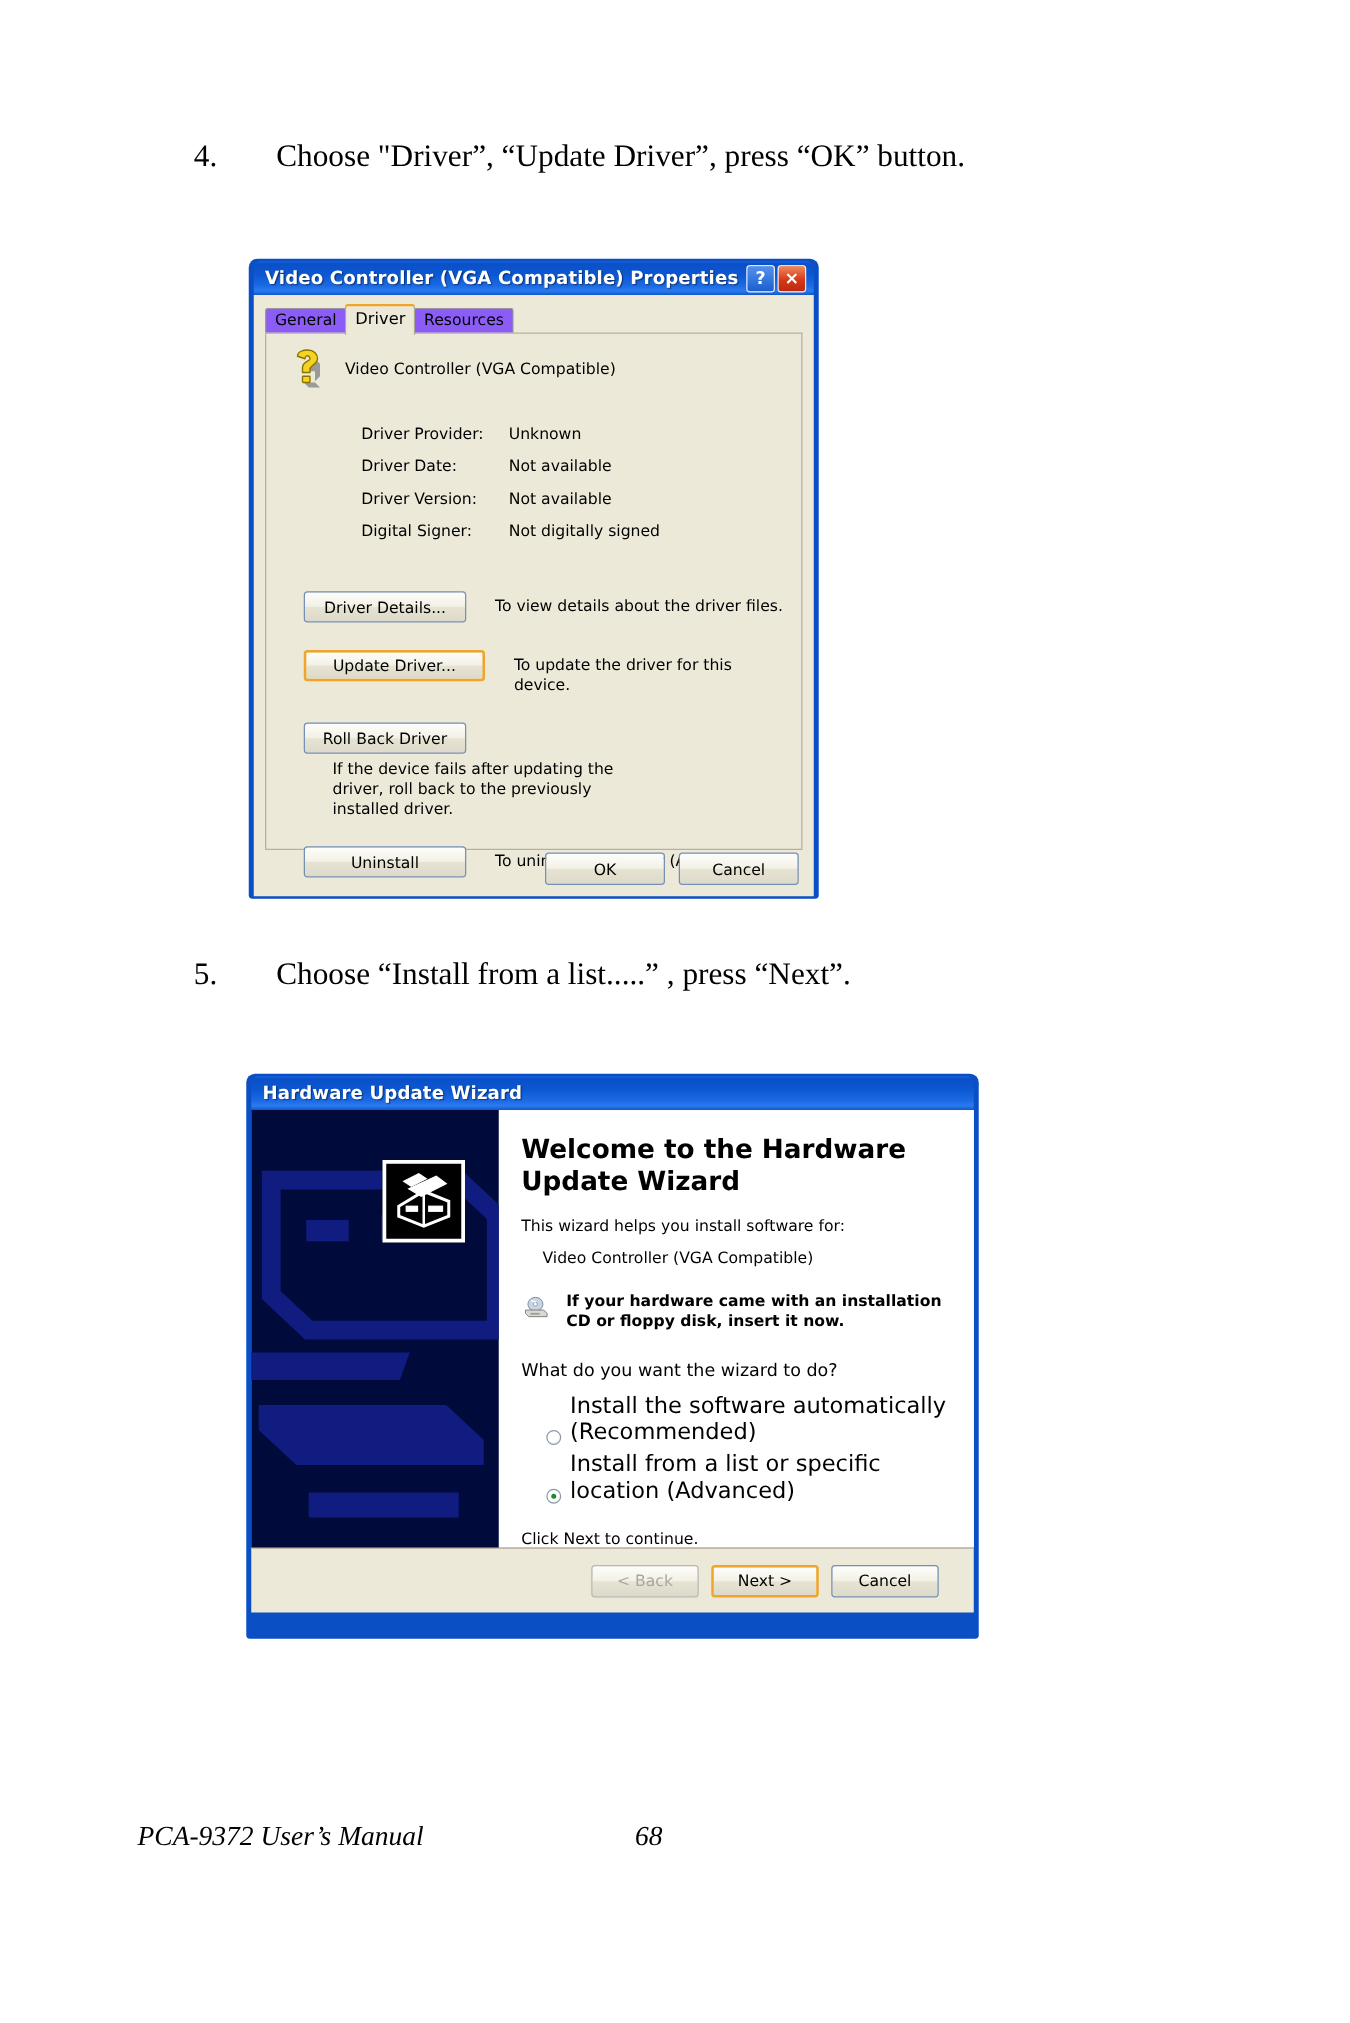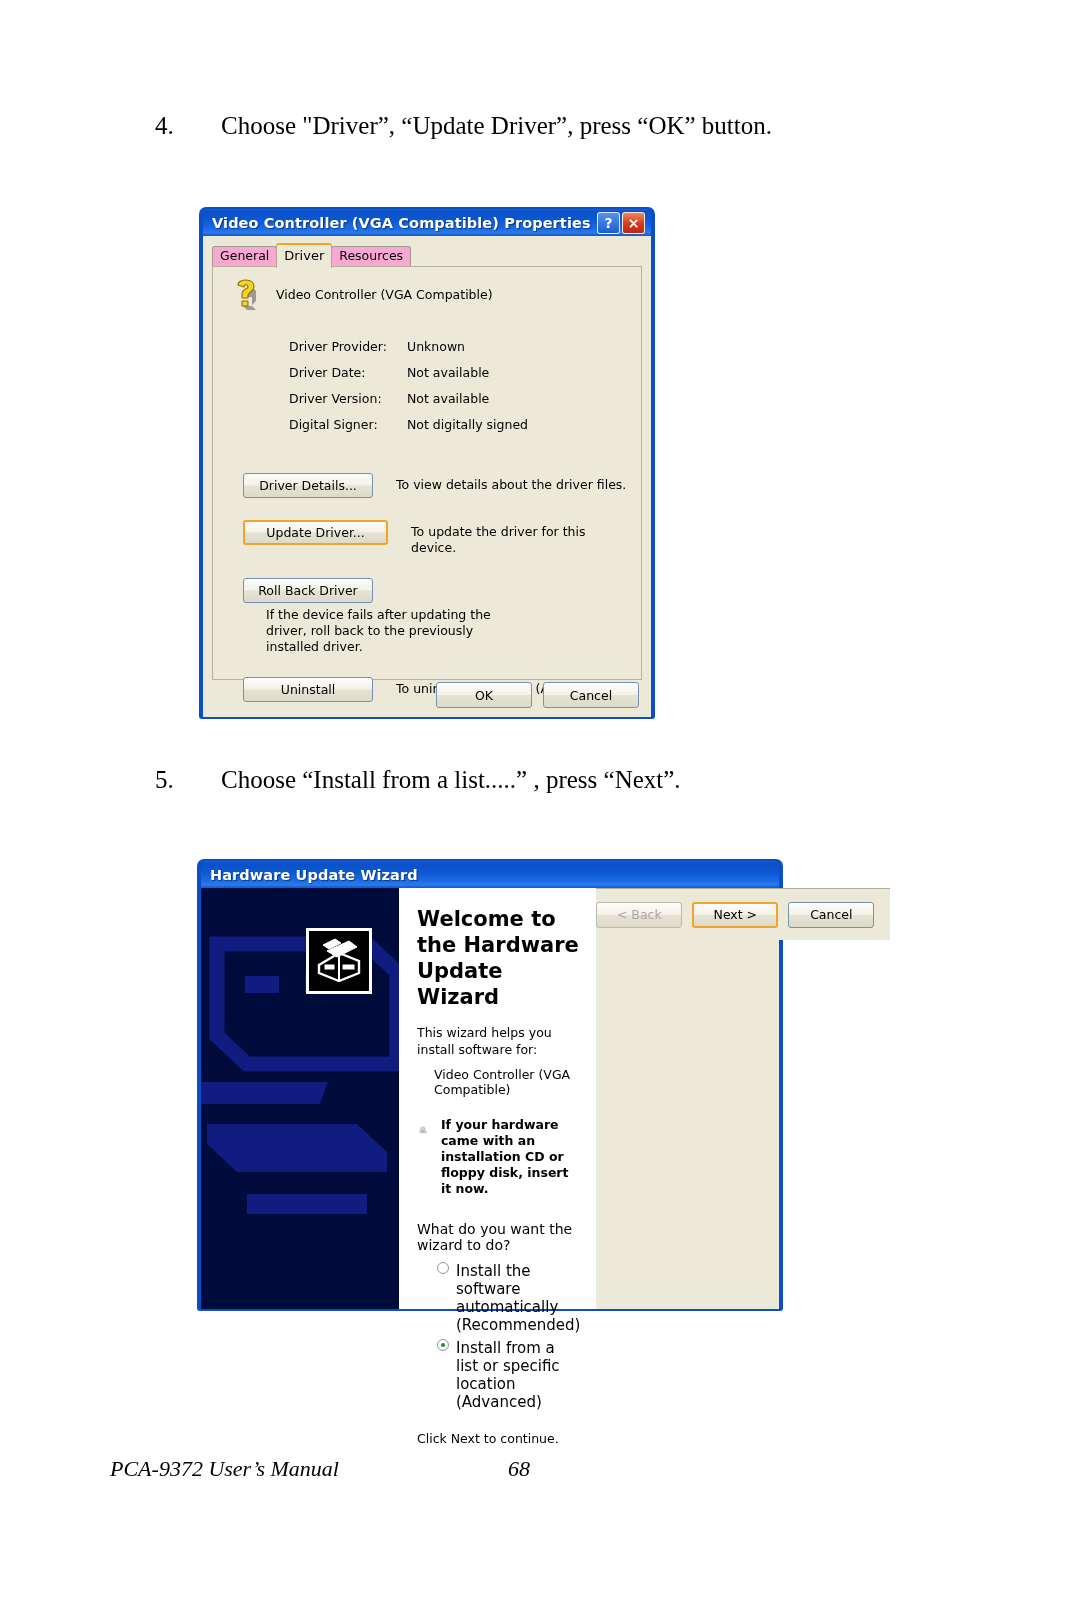--- a/index.html
+++ b/index.html
@@ -84,21 +84,21 @@
     box-sizing: border-box;
     padding: 8px 9px 0 9px;
   }
 
   .tabstrip { display: flex; align-items: flex-end; height: 22px; position: relative; z-index: 3; }
   .tab {
     font-size: 12.5px;
     color: #000;
     font-family: "DejaVu Sans", sans-serif;
     padding: 2px 7px 3px 7px;
-    background: #f9a8d4;
+    background: #8b5cf6;
     border: 1px solid #9a9a8a;
     border-bottom: none;
     border-radius: 3px 3px 0 0;
     margin-right: -1px;
     line-height: 14px;
   }
   .tab.active {
     background: #ece9d8;
     border-color: #ada990;
     border-top: 2px solid #f0a52a;
@@ -157,24 +157,24 @@
   }
   .props-footer .xp-btn { width: 96px; height: 26px; }
 
   
   #wizard-dialog {
     left: 181px; top: 859px;
     width: 586px; height: 452px;
     padding: 2px 4px 4px 4px;
   }
   #wiz-body {
-    height: 421px;
+    height: 295px;
     background: #ece9d8;
     display: flex;
-    flex-direction: row;
+    flex-direction: column;
     box-sizing: border-box;
   }
   .wiz-main { display: flex; flex: 1; background: #ffffff; }
 
   .wiz-side {
     width: 198px;
     background: #000b3c;
     position: relative;
     overflow: hidden;
     flex: none;
@@ -210,21 +210,21 @@
     margin-bottom: 14px;
     max-width: 330px;
   }
   .wiz-p { font-size: 12.5px; line-height: 17px; margin-bottom: 9px; }
   .wiz-device { font-size: 12.5px; margin: 0 0 20px 17px; }
 
   .cd-row { display: flex; align-items: flex-start; gap: 14px; margin: 4px 0 24px 2px; }
   .cd-text { font-size: 12.5px; font-weight: bold; line-height: 16px; max-width: 310px; }
 
   .q-label { font-size: 14px; margin-bottom: 9px; }
-  .radio-row { display: flex; align-items: flex-start; gap: 7px; margin: 0 0 5px 20px; font-size: 15px; }
+  .radio-row { display: flex; align-items: flex-end; gap: 7px; margin: 0 0 5px 20px; font-size: 18px; }
   .radio {
     width: 12px; height: 12px; border-radius: 50%;
     border: 1px solid #8a9aa8;
     background: radial-gradient(circle at 40% 35%, #ffffff 55%, #e6e9ee 100%);
     box-sizing: border-box;
     position: relative; flex: none;
   }
   .radio.checked::after {
     content: "";
     position: absolute;
@@ -234,21 +234,21 @@
     background: #1f8a2e;
   }
   .wiz-click { font-size: 12.5px; margin-top: 20px; }
 
   .wiz-footer {
     height: 52px;
     background: #ece9d8;
     border-top: 1px solid #b0ac96;
     display: flex; align-items: center; justify-content: flex-end;
     gap: 10px;
-    padding-right: 16px;
+    padding-right: 28px;
     box-sizing: border-box;
     flex: none;
   }
   .wiz-footer .xp-btn { width: 86px; height: 26px; }
 
   
   #page-footer {
     position: absolute;
     left: 110px;
     top: 1456px;

